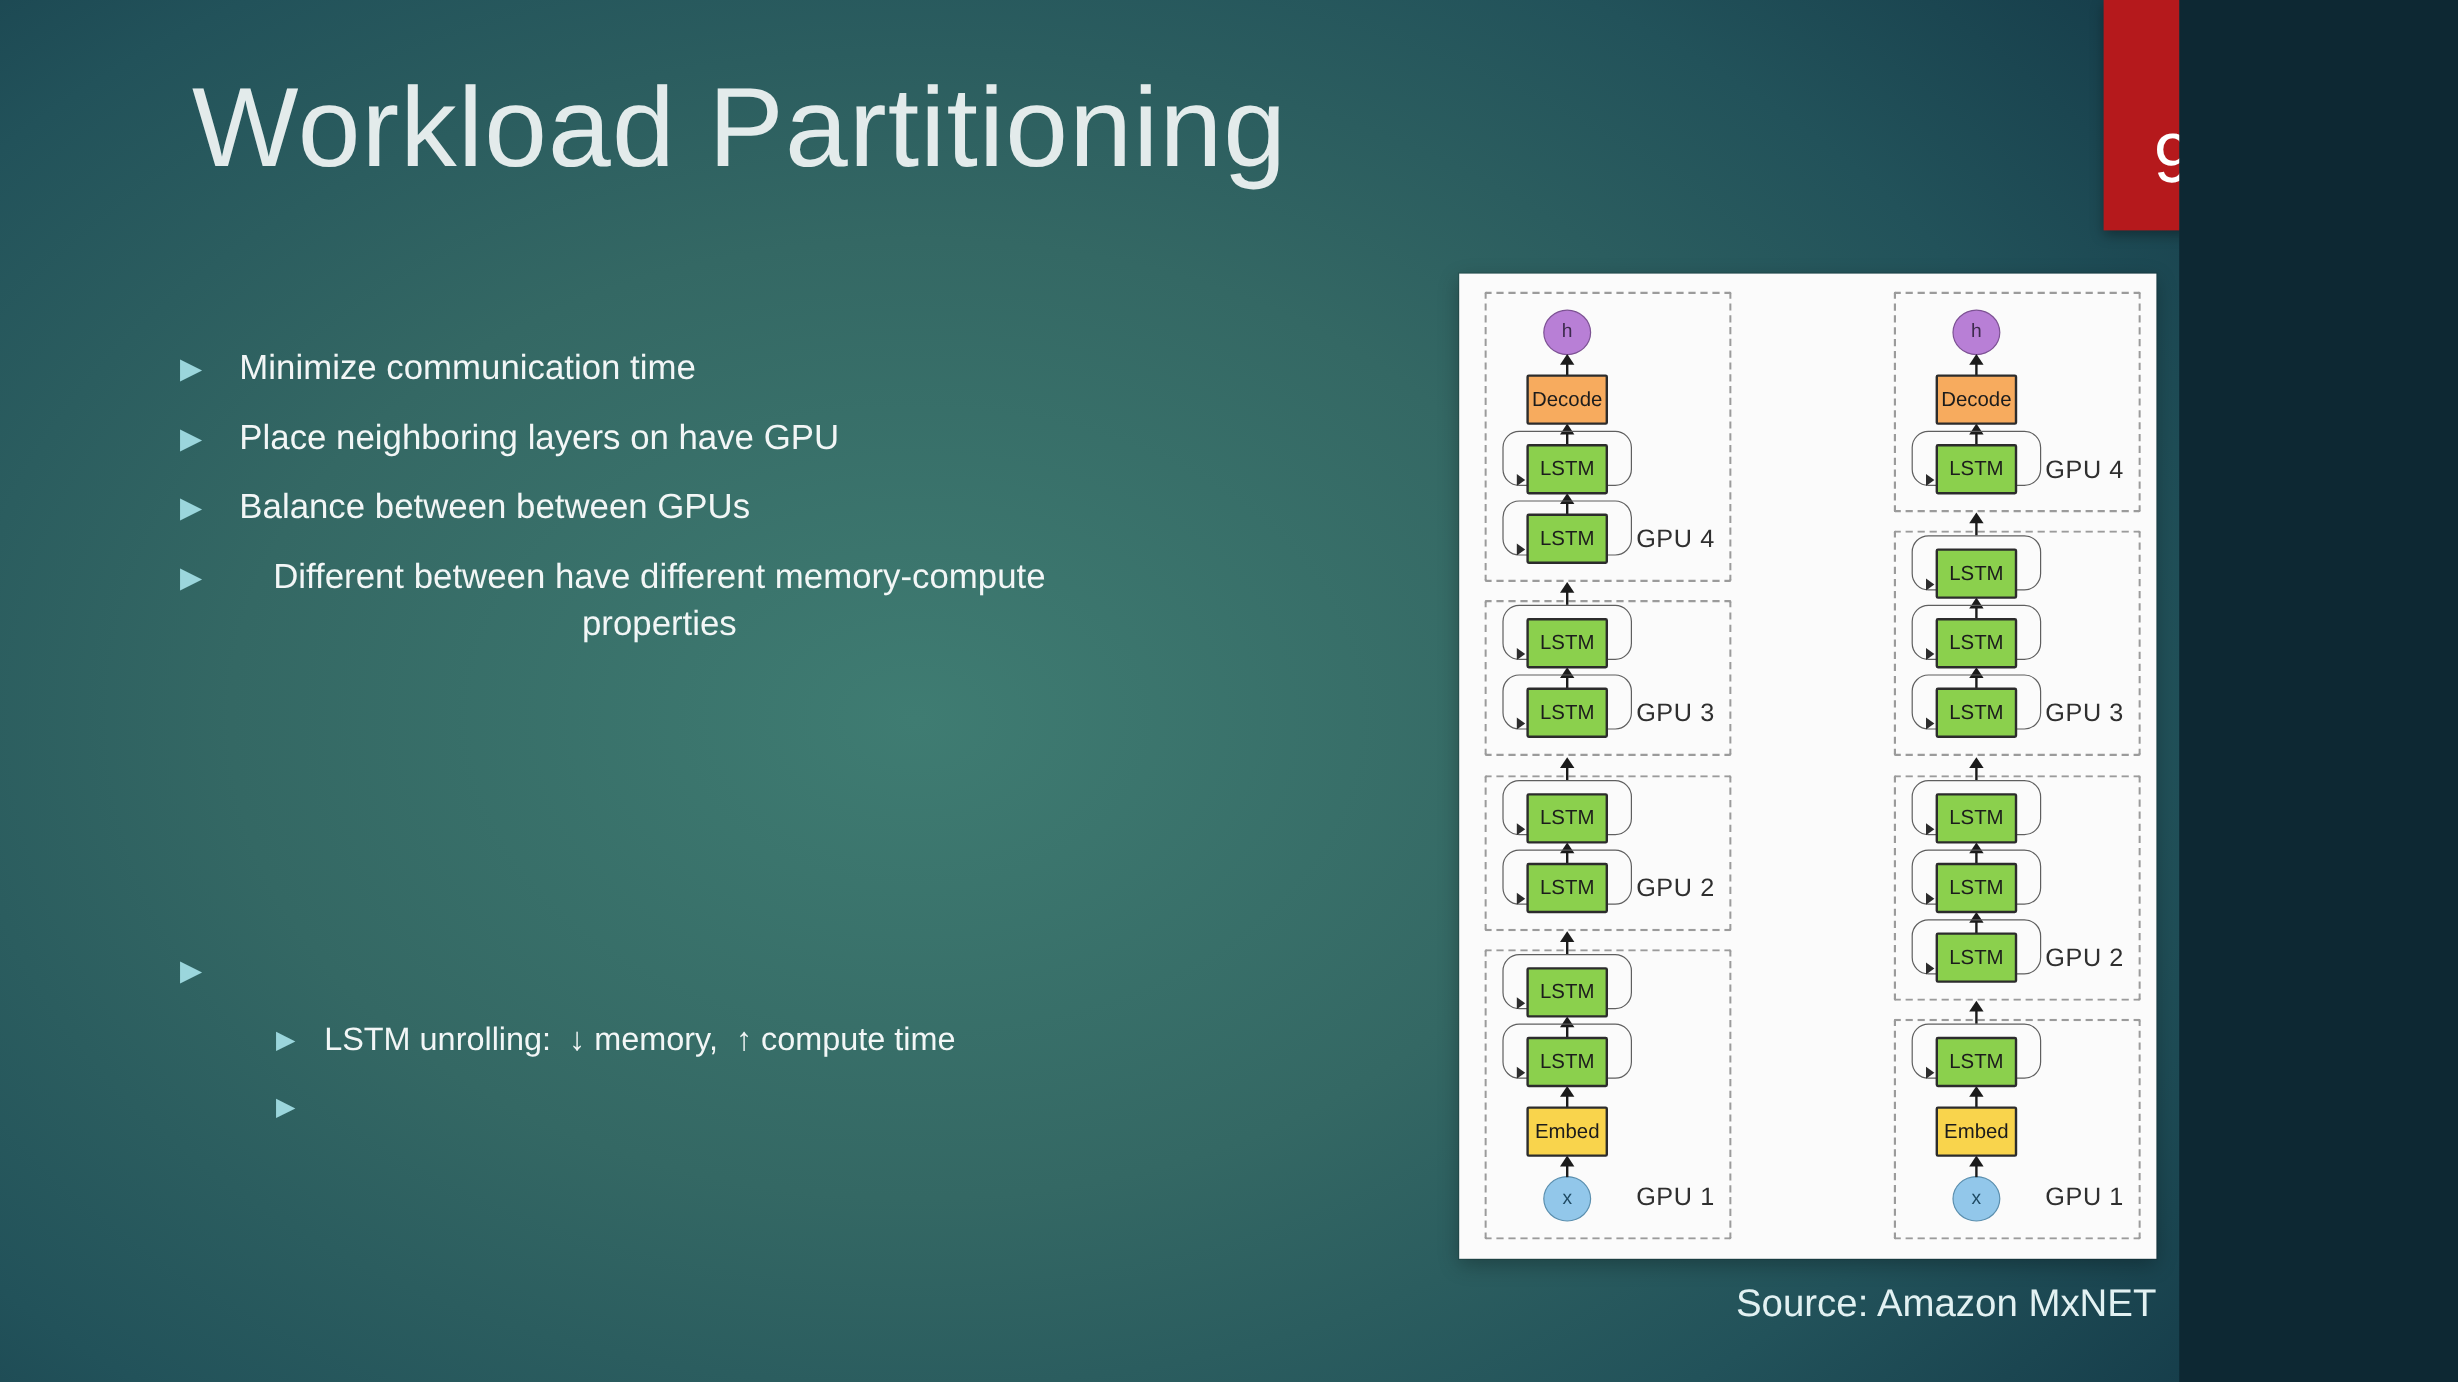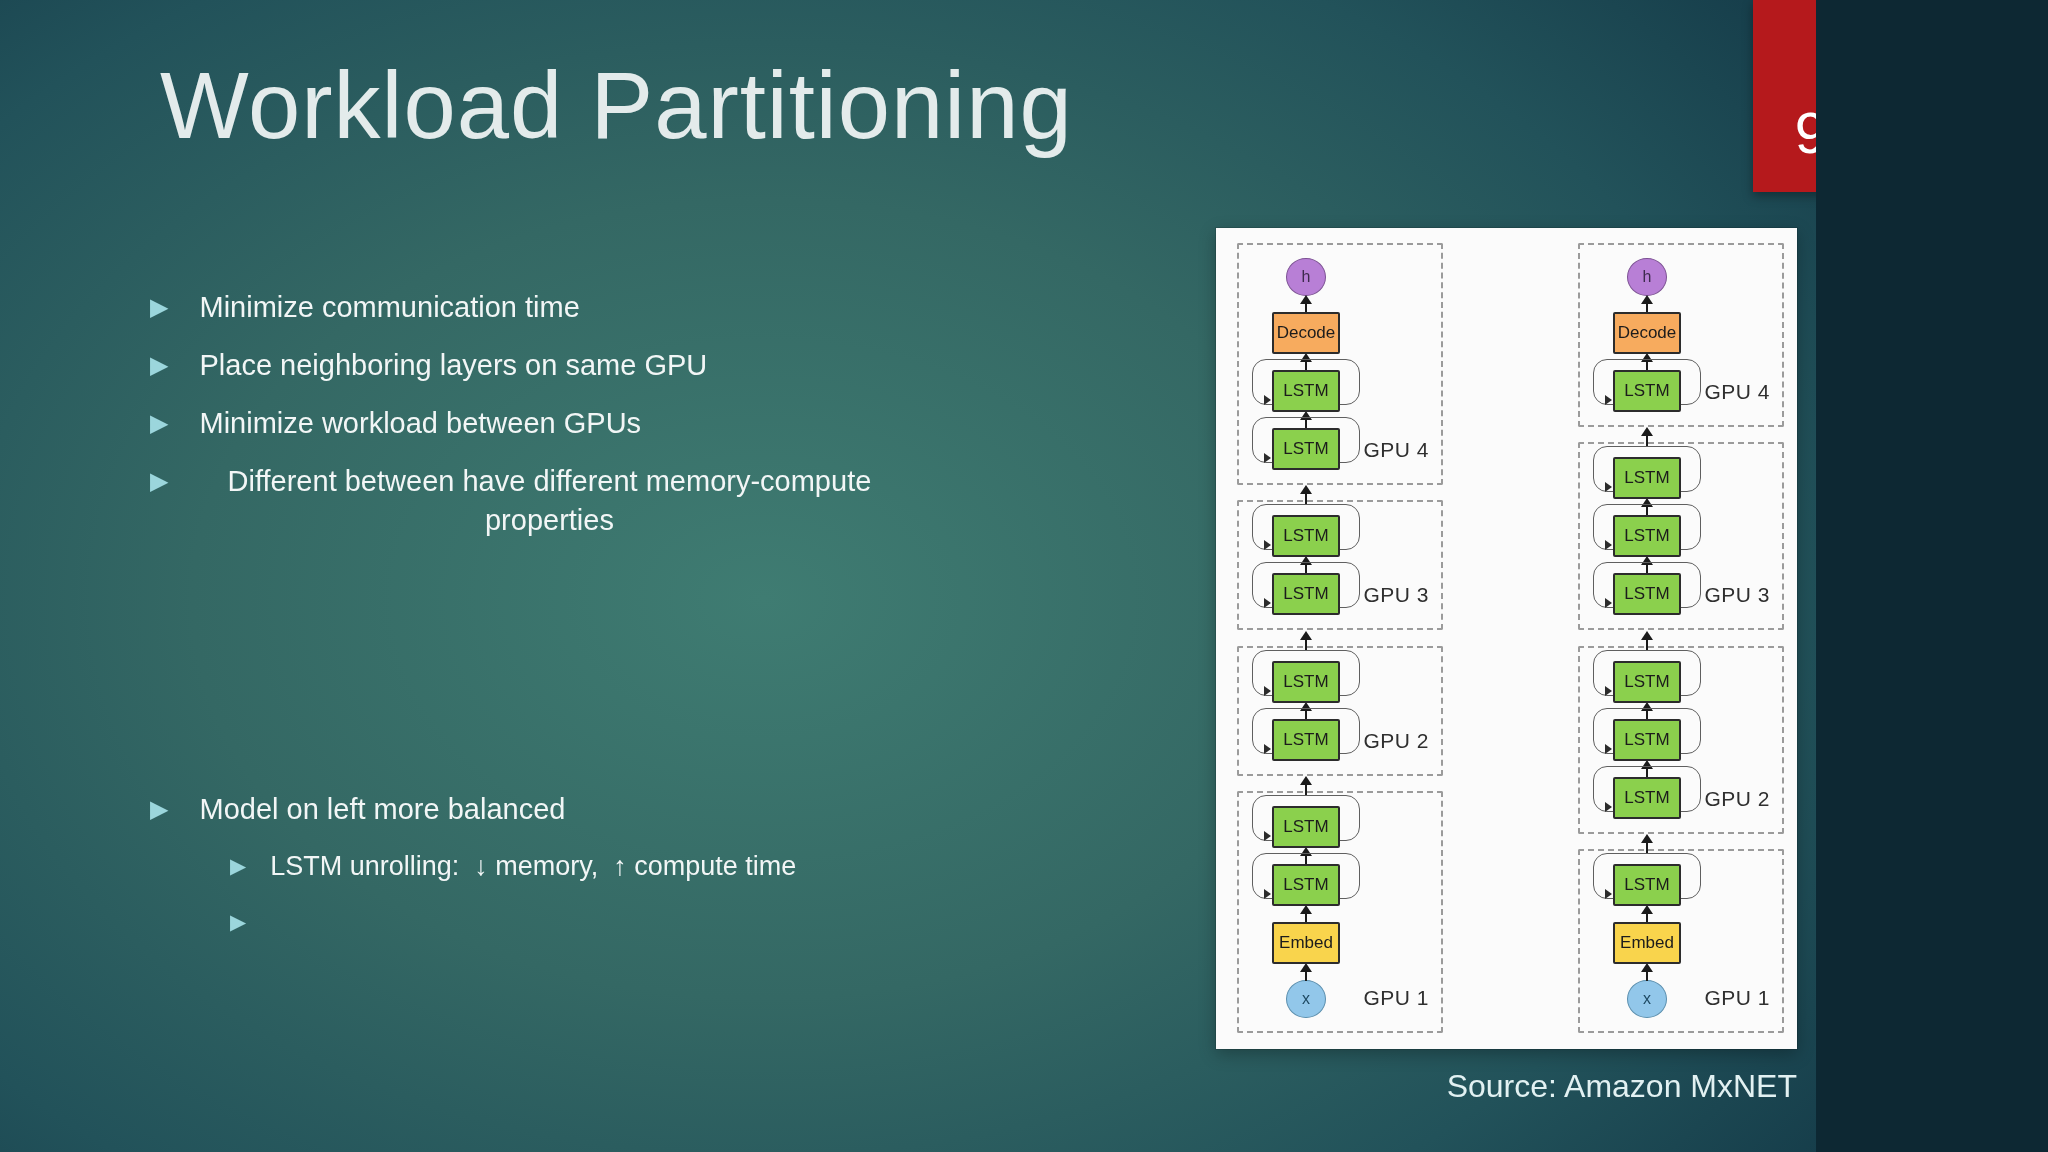--- a/index.html
+++ b/index.html
@@ -112,36 +112,35 @@
     <span>9</span>
   </div>
 
   <div class="bullets bullets-1">
     <div class="bullet-item">
       <span class="marker" style="color: rgb(155, 214, 220);">▶</span>
       <span class="bullet-text">Minimize communication time</span>
     </div>
     <div class="bullet-item">
       <span class="marker" style="color: rgb(155, 214, 220);">▶</span>
-      <span class="bullet-text">Place neighboring layers on same GPU</span>
-    </div>
-    <div class="bullet-item">
-      <span class="marker" style="color: rgb(155, 214, 220);">▶</span>
-      <span class="bullet-text">Minimize workload between GPUs</span>
+      <span class="bullet-text">Place neighboring layers on have GPU</span>
+    </div>
+    <div class="bullet-item">
+      <span class="marker" style="color: rgb(155, 214, 220);">▶</span>
+      <span class="bullet-text">Balance between between GPUs</span>
     </div>
     <div class="bullet-item">
       <span class="marker" style="color: rgb(155, 214, 220);">▶</span>
       <span class="bullet-text">Different between have different memory-compute properties</span>
     </div>
   </div>
 
   <div class="bullets bullets-2">
     <div class="bullet-item">
       <span class="marker" style="color: rgb(155, 214, 220);">▶</span>
-      <span class="bullet-text">Model on left more balanced</span>
     </div>
     <div class="sub-items">
       <div class="bullet-item">
         <span class="marker" style="color: rgb(155, 214, 220);">▶</span>
         <span class="bullet-text">LSTM unrolling:  ↓ memory,  ↑ compute time</span>
       </div>
       <div class="bullet-item">
         <span class="marker" style="color: rgb(155, 214, 220);">▶</span>
       </div>
     </div>

